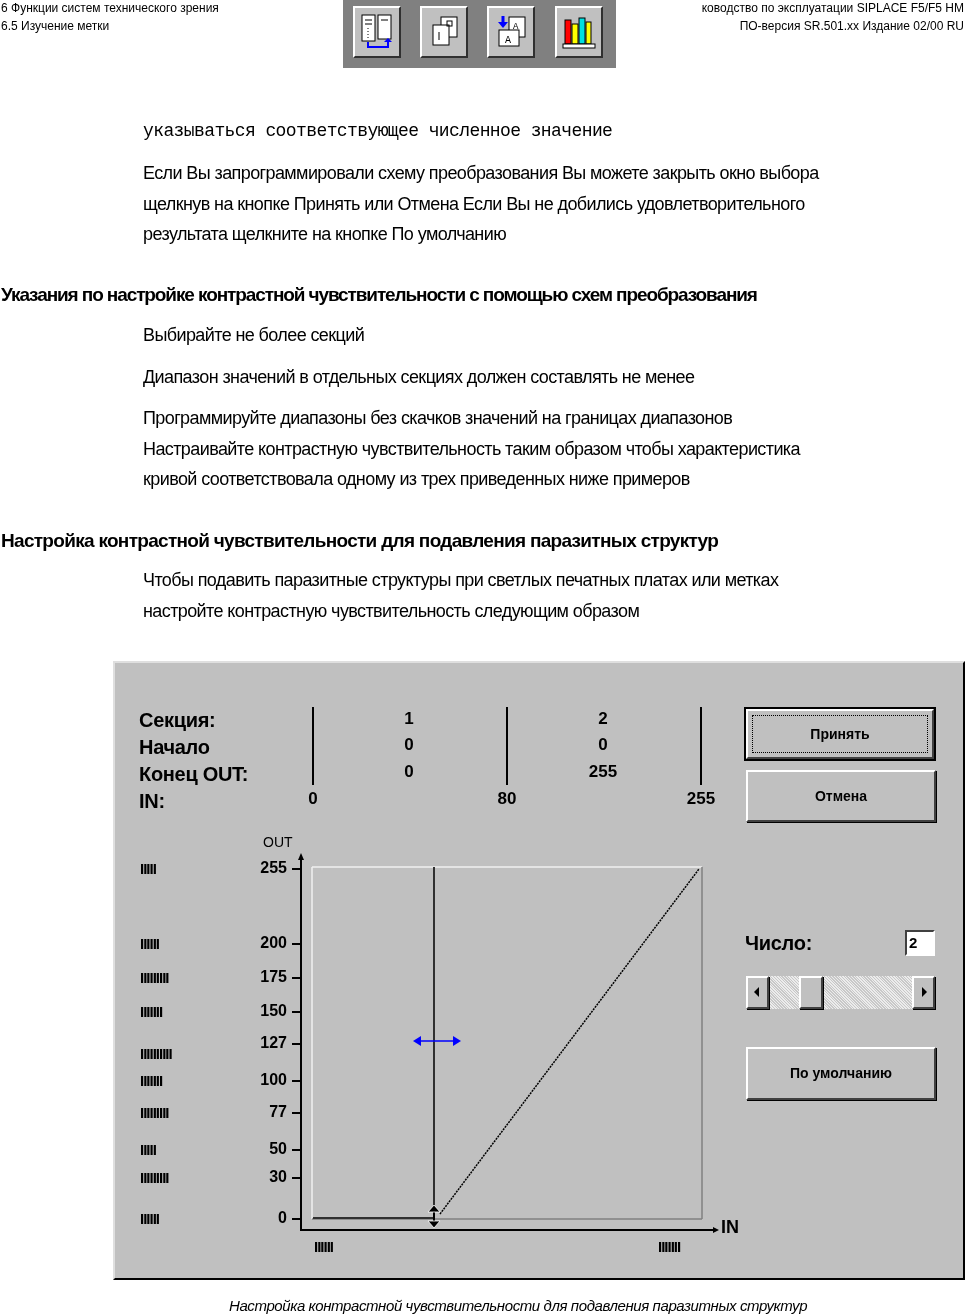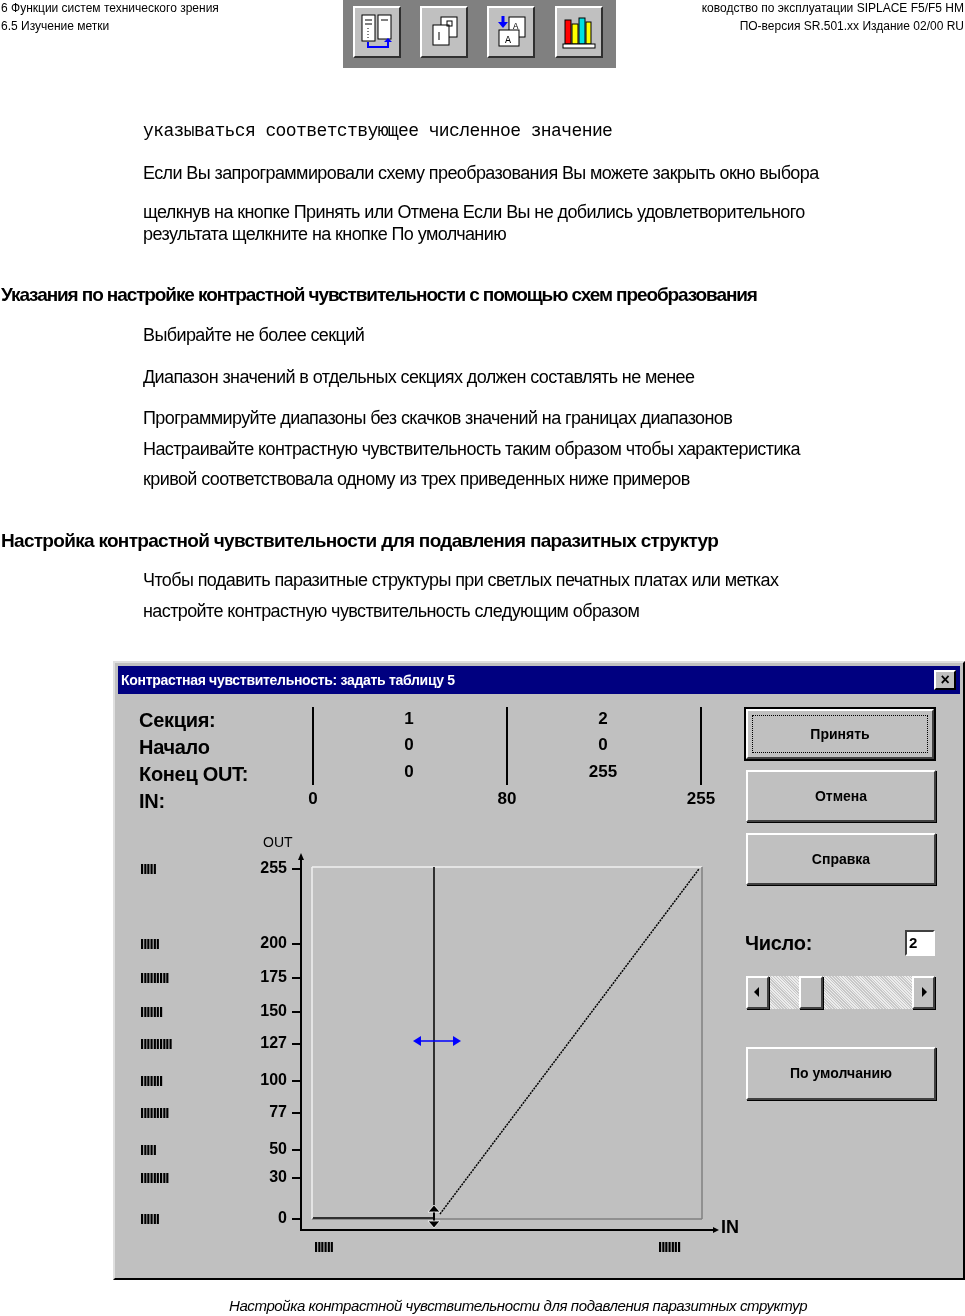--- a/index.html
+++ b/index.html
@@ -86,39 +86,35 @@
       <rect x="11" y="12" width="6" height="20" fill="#ffff00" stroke="#000"></rect>
       <rect x="18" y="6" width="6" height="26" fill="#00e0e0" stroke="#000"></rect>
       <rect x="25" y="10" width="5" height="22" fill="#ffff00" stroke="#000"></rect>
       <rect x="2" y="32" width="32" height="4" fill="#fff" stroke="#000"></rect>
     </svg>
   </div>
 </div>
 
 <div class="abs body-text" style="left:143px;top:121px;font-family:Liberation Mono, monospace;">указываться соответствующее численное значение</div>
 <div class="abs body-text" style="left:143px;top:163px;">Если Вы запрограммировали схему преобразования  Вы можете закрыть окно выбора</div>
-<div class="abs body-text" style="left:143px;top:202px;text-align:center;">щелкнув на кнопке  Принять  или  Отмена   Если Вы не добились удовлетворительного</div>
+<div class="abs body-text" style="left:143px;top:194px;text-align:center;">щелкнув на кнопке  Принять  или  Отмена   Если Вы не добились удовлетворительного</div>
 <div class="abs body-text" style="left:143px;top:224px;">результата  щелкните на кнопке  По умолчанию</div>
 
 <div class="abs h2" style="left:1px;top:284px;letter-spacing:-1.1px;">Указания по настройке контрастной чувствительности с помощью схем преобразования</div>
 <div class="abs body-text" style="left:143px;top:325px;">Выбирайте не более    секций</div>
 <div class="abs body-text" style="left:143px;top:367px;">Диапазон значений в отдельных секциях должен составлять не менее</div>
 <div class="abs body-text" style="left:143px;top:408px;">Программируйте диапазоны без скачков значений на границах диапазонов</div>
 <div class="abs body-text" style="left:143px;top:439px;">Настраивайте контрастную чувствительность таким образом  чтобы характеристика</div>
 <div class="abs body-text" style="left:143px;top:469px;">кривой соответствовала одному из трех приведенных ниже примеров</div>
 
 <div class="abs h2" style="left:1px;top:530px;">Настройка контрастной чувствительности для подавления паразитных структур</div>
 <div class="abs body-text" style="left:143px;top:570px;">Чтобы подавить паразитные структуры при светлых печатных платах или метках</div>
 <div class="abs body-text" style="left:143px;top:601px;">настройте контрастную чувствительность следующим образом</div>
 
 <div class="dialog">
-  <div class="titlebar">
-    <span>Контрастная чувствительность: задать таблицу 5</span>
-    <div class="closebtn"><span>×</span></div>
-  </div>
 
   <div class="abs dlabel" style="left:24px;top:46px;">Секция:</div>
   <div class="abs dlabel" style="left:24px;top:73px;">Начало</div>
   <div class="abs dlabel" style="left:24px;top:100px;">Конец OUT:</div>
   <div class="abs dlabel" style="left:24px;top:127px;">IN:</div>
 
   <div class="vsep" style="left:197px;top:44px;height:78px;"></div>
   <div class="vsep" style="left:391px;top:44px;height:78px;"></div>
   <div class="vsep" style="left:585px;top:44px;height:78px;"></div>
 
@@ -131,23 +127,20 @@
   <div class="abs dval" style="left:168px;top:126px;">0</div>
   <div class="abs dval" style="left:362px;top:126px;">80</div>
   <div class="abs dval" style="left:556px;top:126px;">255</div>
 
   <div class="wbtn" style="left:631px;top:107px;width:190px;height:52px;line-height:48px;">
     <span>Отмена</span>
   </div>
   <div class="wbtn default" style="left:631px;top:46px;width:188px;height:50px;line-height:46px;">
     <div class="focus"></div>
     <span>Принять</span>
-  </div>
-  <div class="wbtn" style="left:631px;top:170px;width:190px;height:52px;line-height:48px;">
-    <span>Справка</span>
   </div>
 
   <div class="abs dlabel" style="left:630px;top:269px;">Число:</div>
   <div class="abs" style="left:790px;top:267px;width:30px;height:26px;background:#fff;box-sizing:border-box;border:2px solid;border-color:#404040 #fff #fff #404040;font-size:15px;font-weight:bold;line-height:22px;padding-left:2px;">2</div>
 
   <div class="scroll-track" style="left:631px;top:313px;width:190px;height:33px;"></div>
   <div class="sbtn" style="left:631px;top:313px;width:23px;height:33px;">
     <svg width="19" height="29" style="position:absolute;left:0;top:0;">
         <polygon points="6,14 11,9 11,19" fill="#000"></polygon>
       </svg>
@@ -214,21 +207,21 @@
   <div class="abs ylab" style="left:122px;top:408px;">100</div>
   <div class="abs ylab" style="left:122px;top:440px;">77</div>
   <div class="abs ylab" style="left:122px;top:477px;text-align:right;">50</div>
   <div class="abs ylab" style="left:122px;top:505px;">30</div>
   <div class="abs ylab" style="left:122px;top:546px;">0</div>
 
   <div class="abs bars" style="left:25px;top:197px;">IIIII</div>
   <div class="abs bars" style="left:25px;top:272px;">IIIIII</div>
   <div class="abs bars" style="left:25px;top:306px;">IIIIIIIII</div>
   <div class="abs bars" style="left:25px;top:340px;">IIIIIII</div>
-  <div class="abs bars" style="left:25px;top:372px;">IIIIIIIIII</div>
+  <div class="abs bars" style="left:25px;top:382px;">IIIIIIIIII</div>
   <div class="abs bars" style="left:25px;top:409px;">IIIIIII</div>
   <div class="abs bars" style="left:25px;top:441px;">IIIIIIIII</div>
   <div class="abs bars" style="left:25px;top:478px;">IIIII</div>
   <div class="abs bars" style="left:25px;top:506px;">IIIIIIIII</div>
   <div class="abs bars" style="left:25px;top:547px;">IIIIII</div>
 
   <div class="abs bars" style="left:199px;top:575px;">IIIIII</div>
   <div class="abs bars" style="left:543px;top:575px;">IIIIIII</div>
 </div>
 

